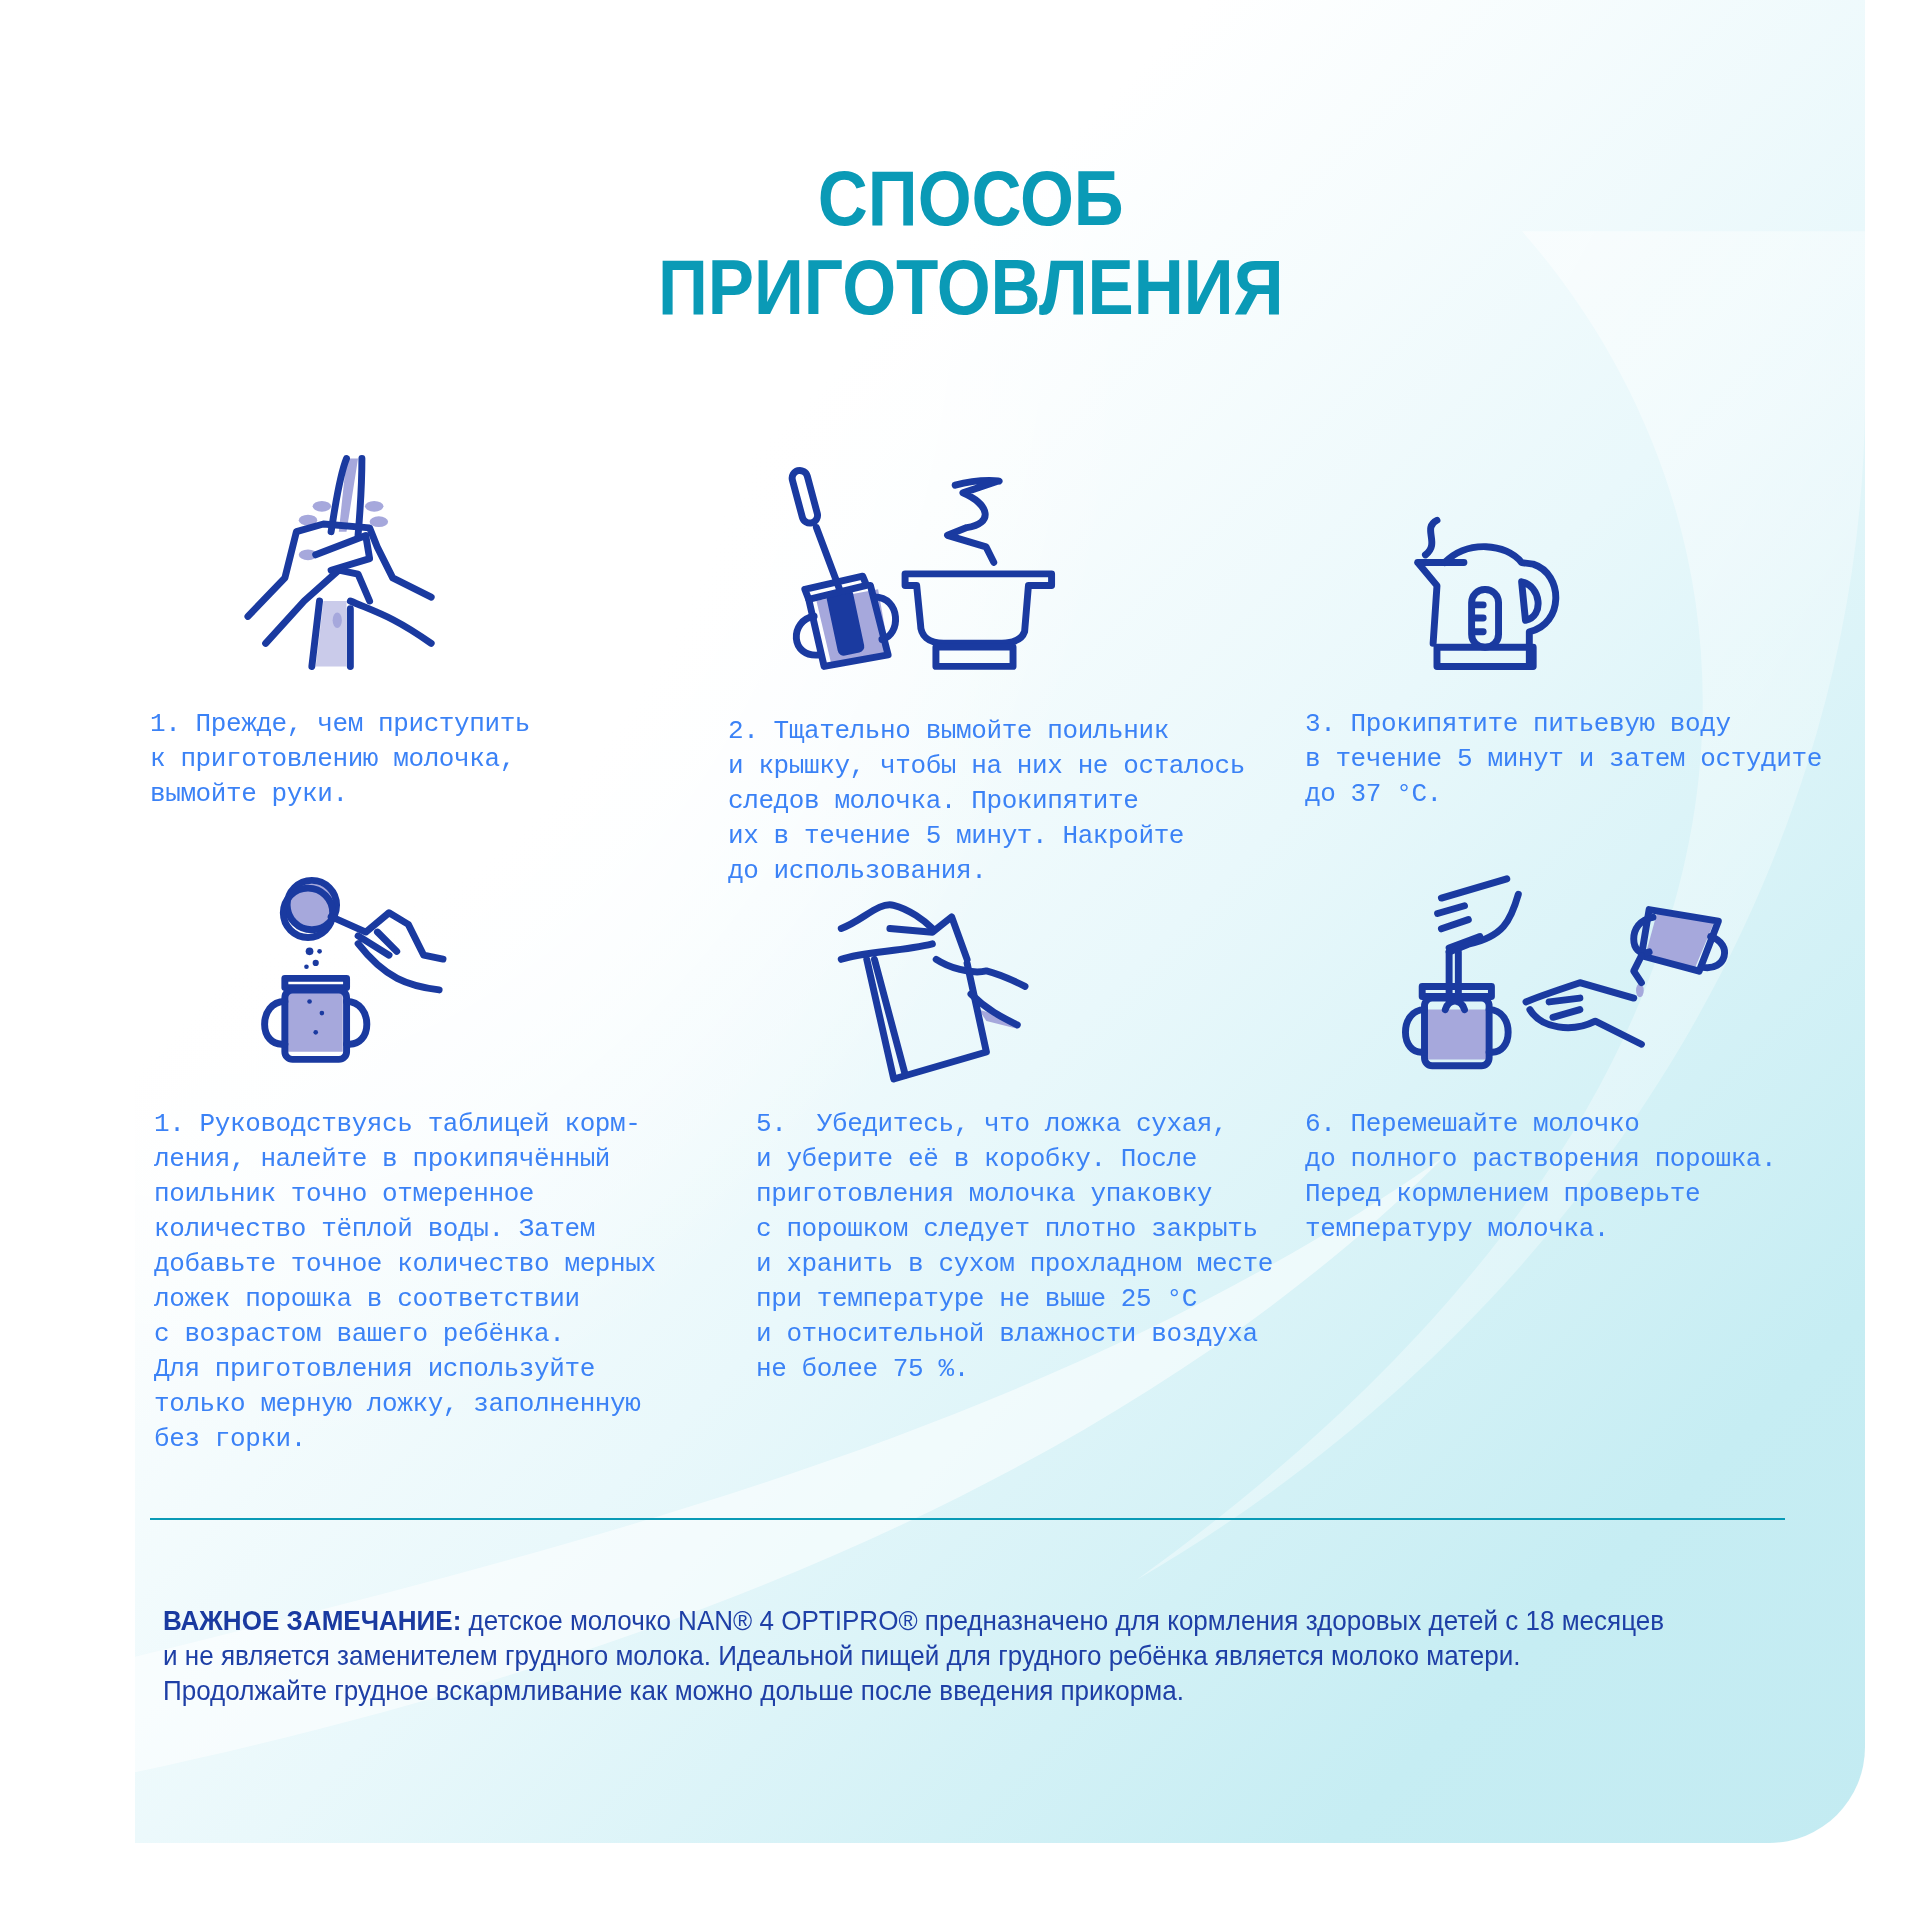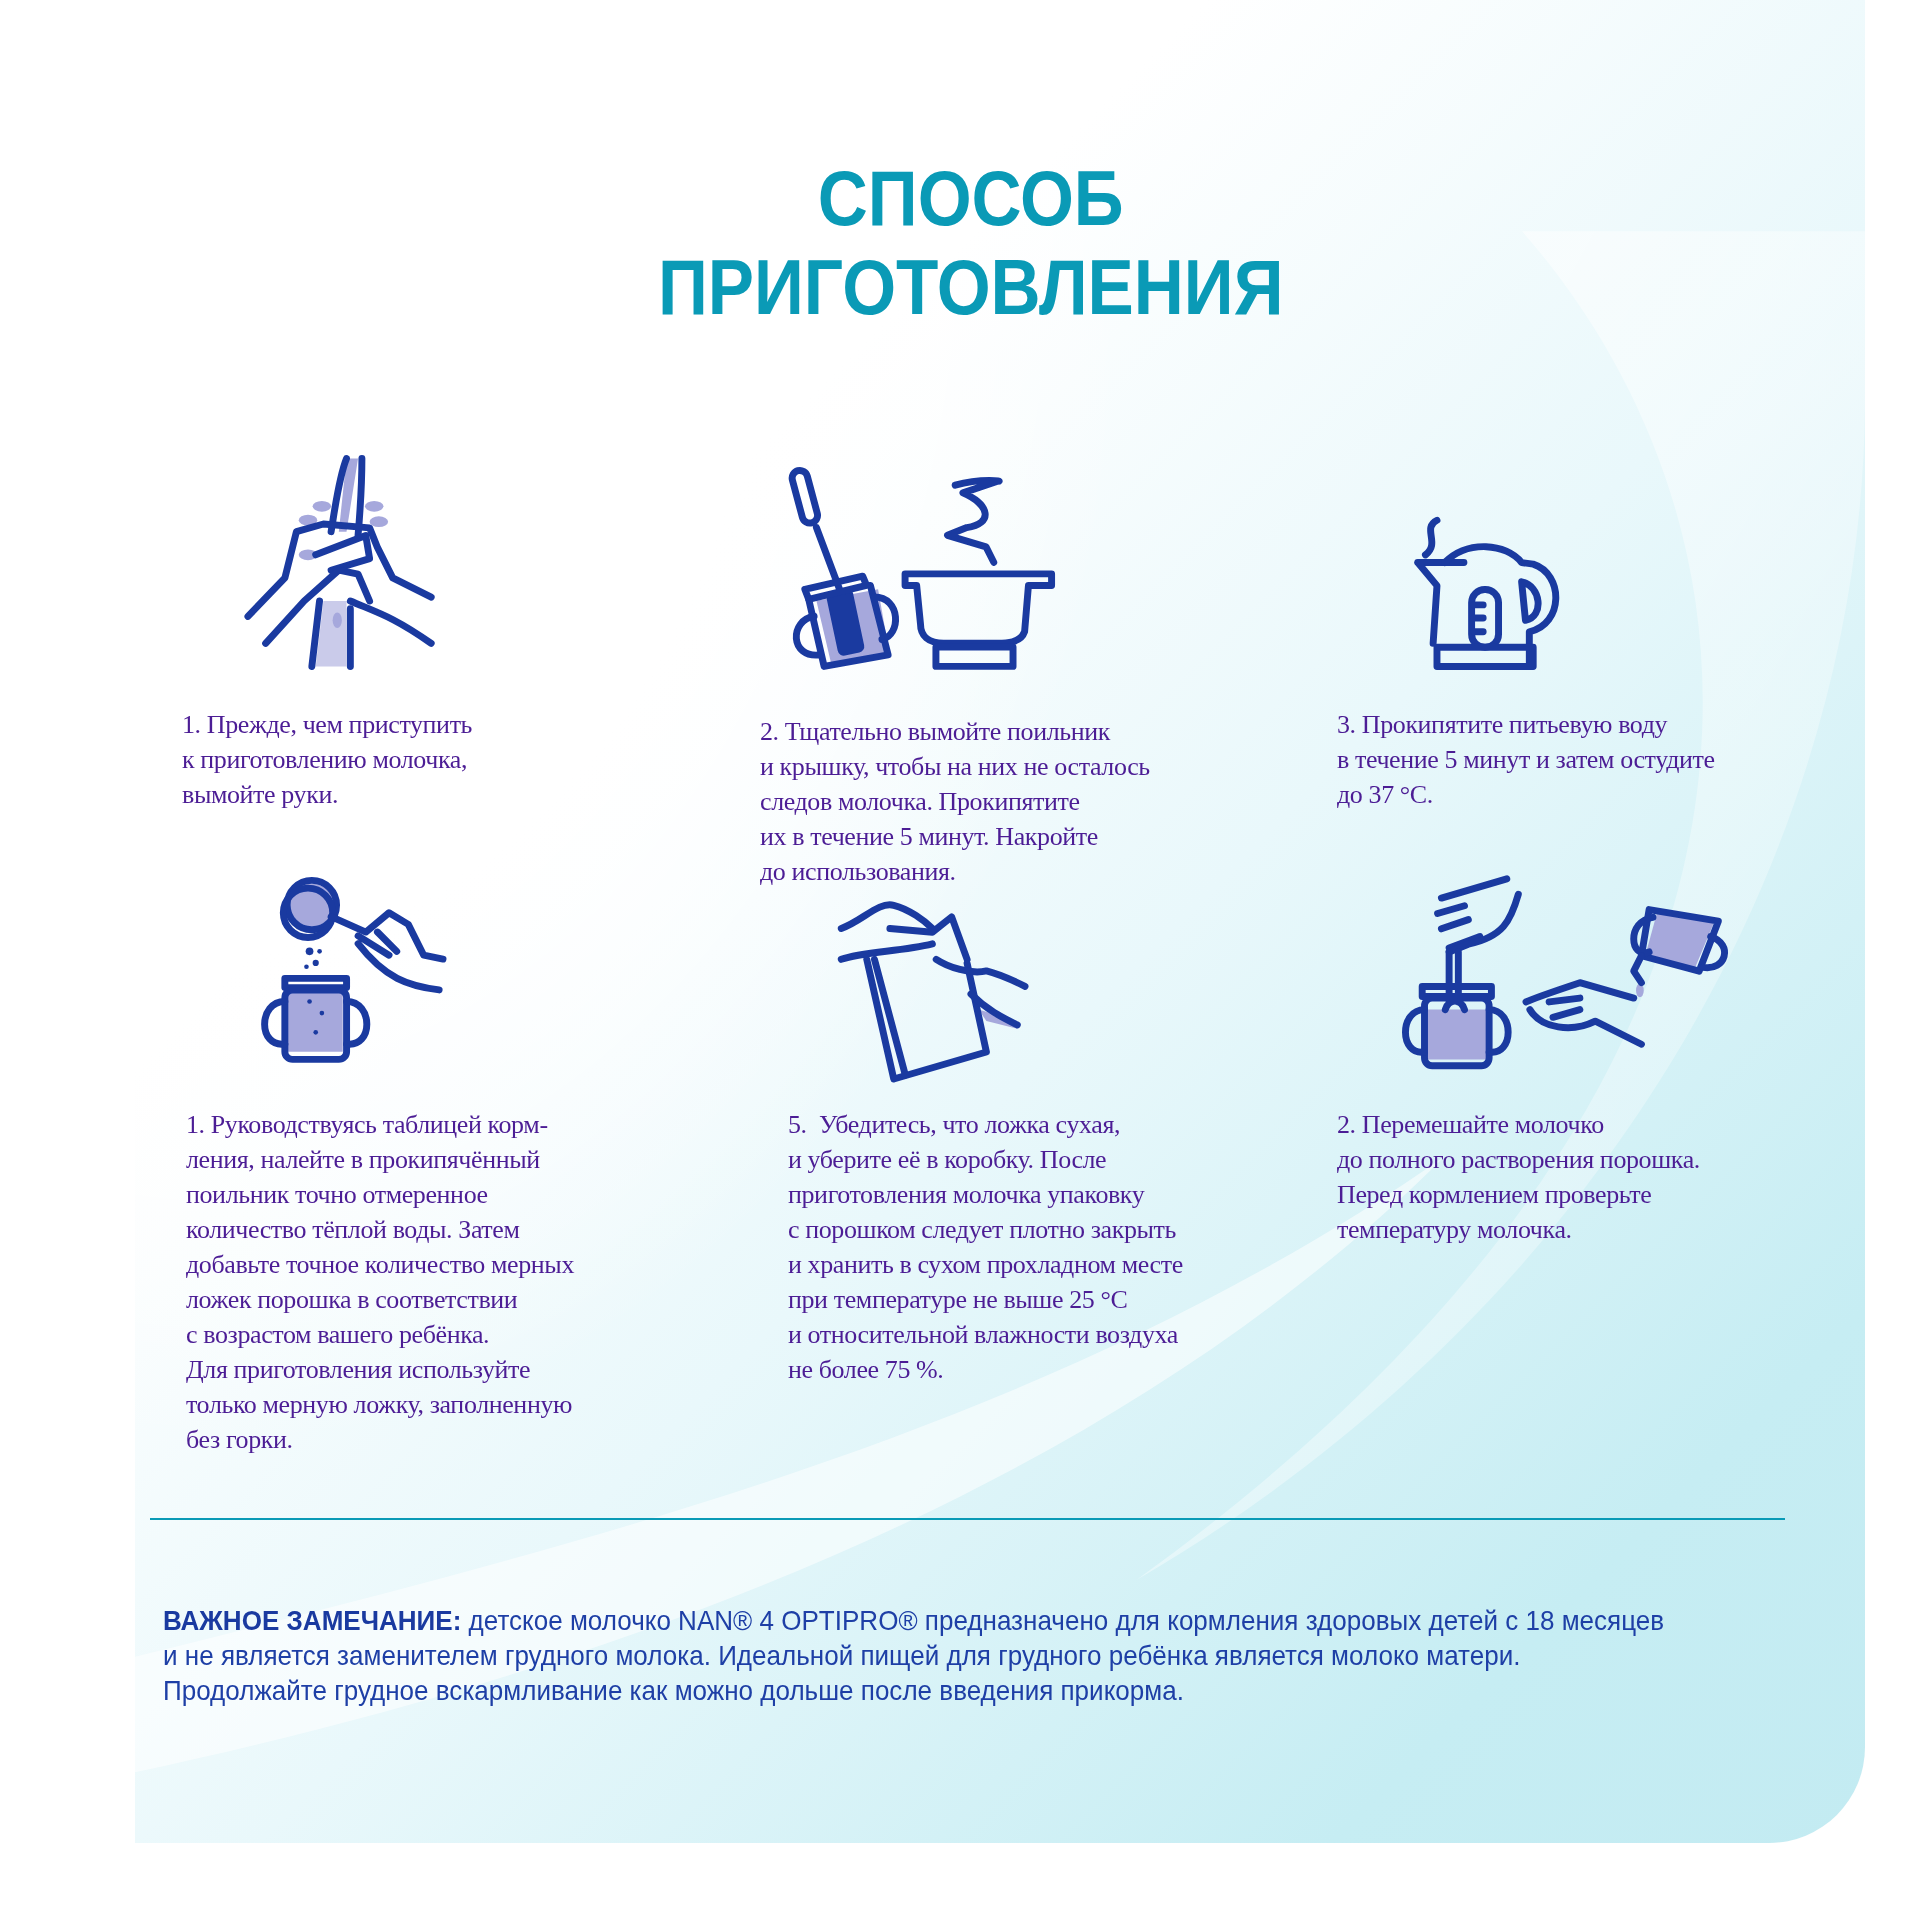--- a/index.html
+++ b/index.html
@@ -16,22 +16,22 @@
   .title {
     position: absolute; left: 0; width: 1926px; top: 154px; text-align: center;
     color: #0a9ab6; font-family: "Liberation Sans", sans-serif; font-weight: bold;
     font-size: 77px; line-height: 89px; letter-spacing: 0px;
     transform: scaleX(0.9); transform-origin: 971px 0;
   }
   .title div { margin-left: 15.4px; }
   .step-icon { position: absolute; }
   .step-icon svg { width: 100%; height: 100%; overflow: visible; }
   .step-text {
-    position: absolute; color: #4c1d95; font-family: Liberation Serif, serif;
-    font-size: 26px; line-height: 35px; white-space: pre; letter-spacing: -0.4px; margin-left: 32px;
+    position: absolute; color: #3b82f6; font-family: Liberation Mono, monospace;
+    font-size: 26px; line-height: 35px; white-space: pre; letter-spacing: -0.4px;
   }
   .divider { position: absolute; left: 150px; top: 1518px; width: 1635px; height: 2.3px; background: #0a9ab6; }
   .note {
     position: absolute; left: 163px; top: 1603px; color: #1e3fa6;
     font-family: "Liberation Sans", sans-serif; font-size: 28px; line-height: 35px;
     white-space: pre; transform: scaleX(0.93); transform-origin: 0 0;
   }
   .note b { font-weight: bold; color: #1a3aa0; }
   .ico-stroke { fill: none; stroke: #1a3aa0; stroke-width: 9; stroke-linecap: round; stroke-linejoin: round; }
   .ico-fill { fill: #a6a8dc; stroke: none; }
@@ -187,21 +187,21 @@
 только мерную ложку, заполненную
 без горки.</div>
 <div class="step-text" style="left:756px;top:1107px;">5.  Убедитесь, что ложка сухая,
 и уберите её в коробку. После
 приготовления молочка упаковку
 с порошком следует плотно закрыть
 и хранить в сухом прохладном месте
 при температуре не выше 25 °C
 и относительной влажности воздуха
 не более 75 %.</div>
-<div class="step-text" style="left:1305px;top:1107px;">2. Перемешайте молочко
+<div class="step-text" style="left:1305px;top:1107px;">6. Перемешайте молочко
 до полного растворения порошка.
 Перед кормлением проверьте
 температуру молочка.</div>
 
 <div class="divider"></div>
 
 <div class="note"><b>ВАЖНОЕ ЗАМЕЧАНИЕ:</b><span> детское молочко NAN® 4 OPTIPRO® предназначено для кормления здоровых детей с 18 месяцев</span>
 <span>и не является заменителем грудного молока. Идеальной пищей для грудного ребёнка является молоко матери.</span>
 <span>Продолжайте грудное вскармливание как можно дольше после введения прикорма.</span></div>
 

